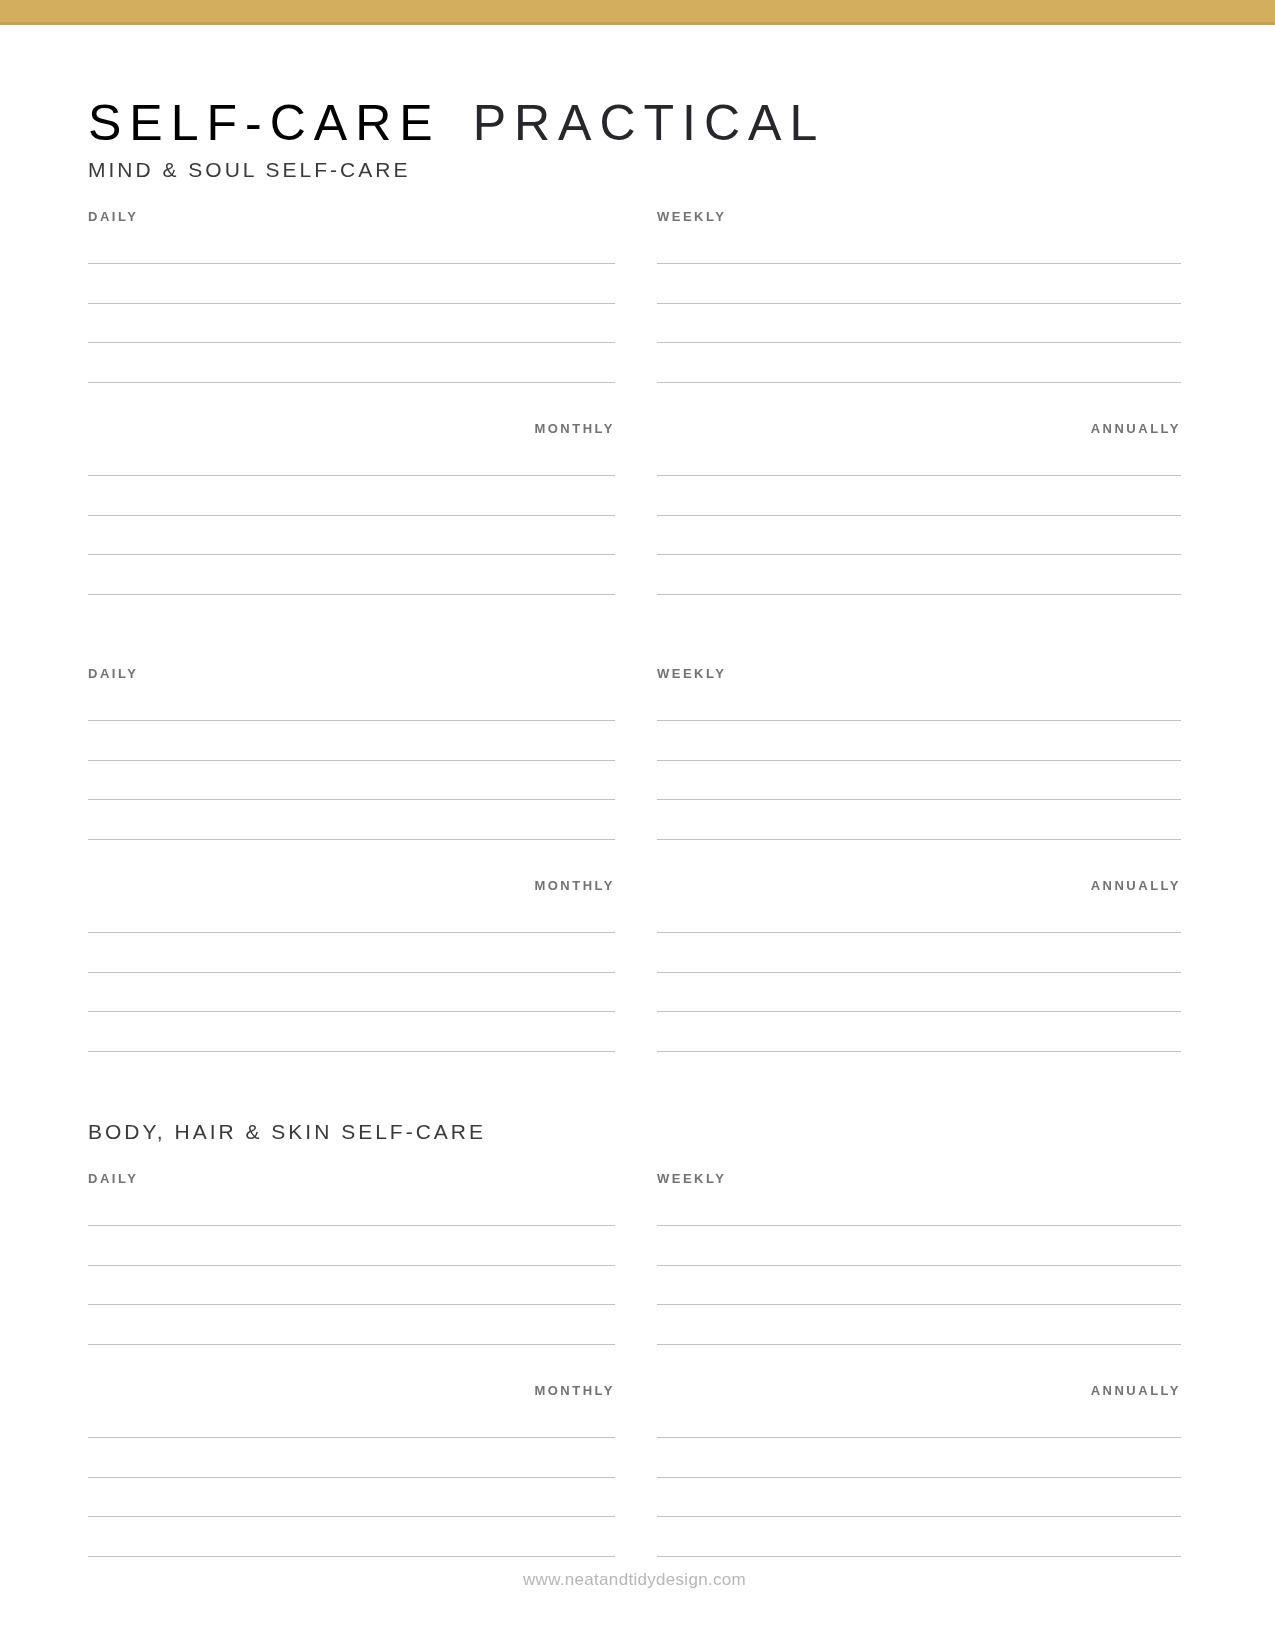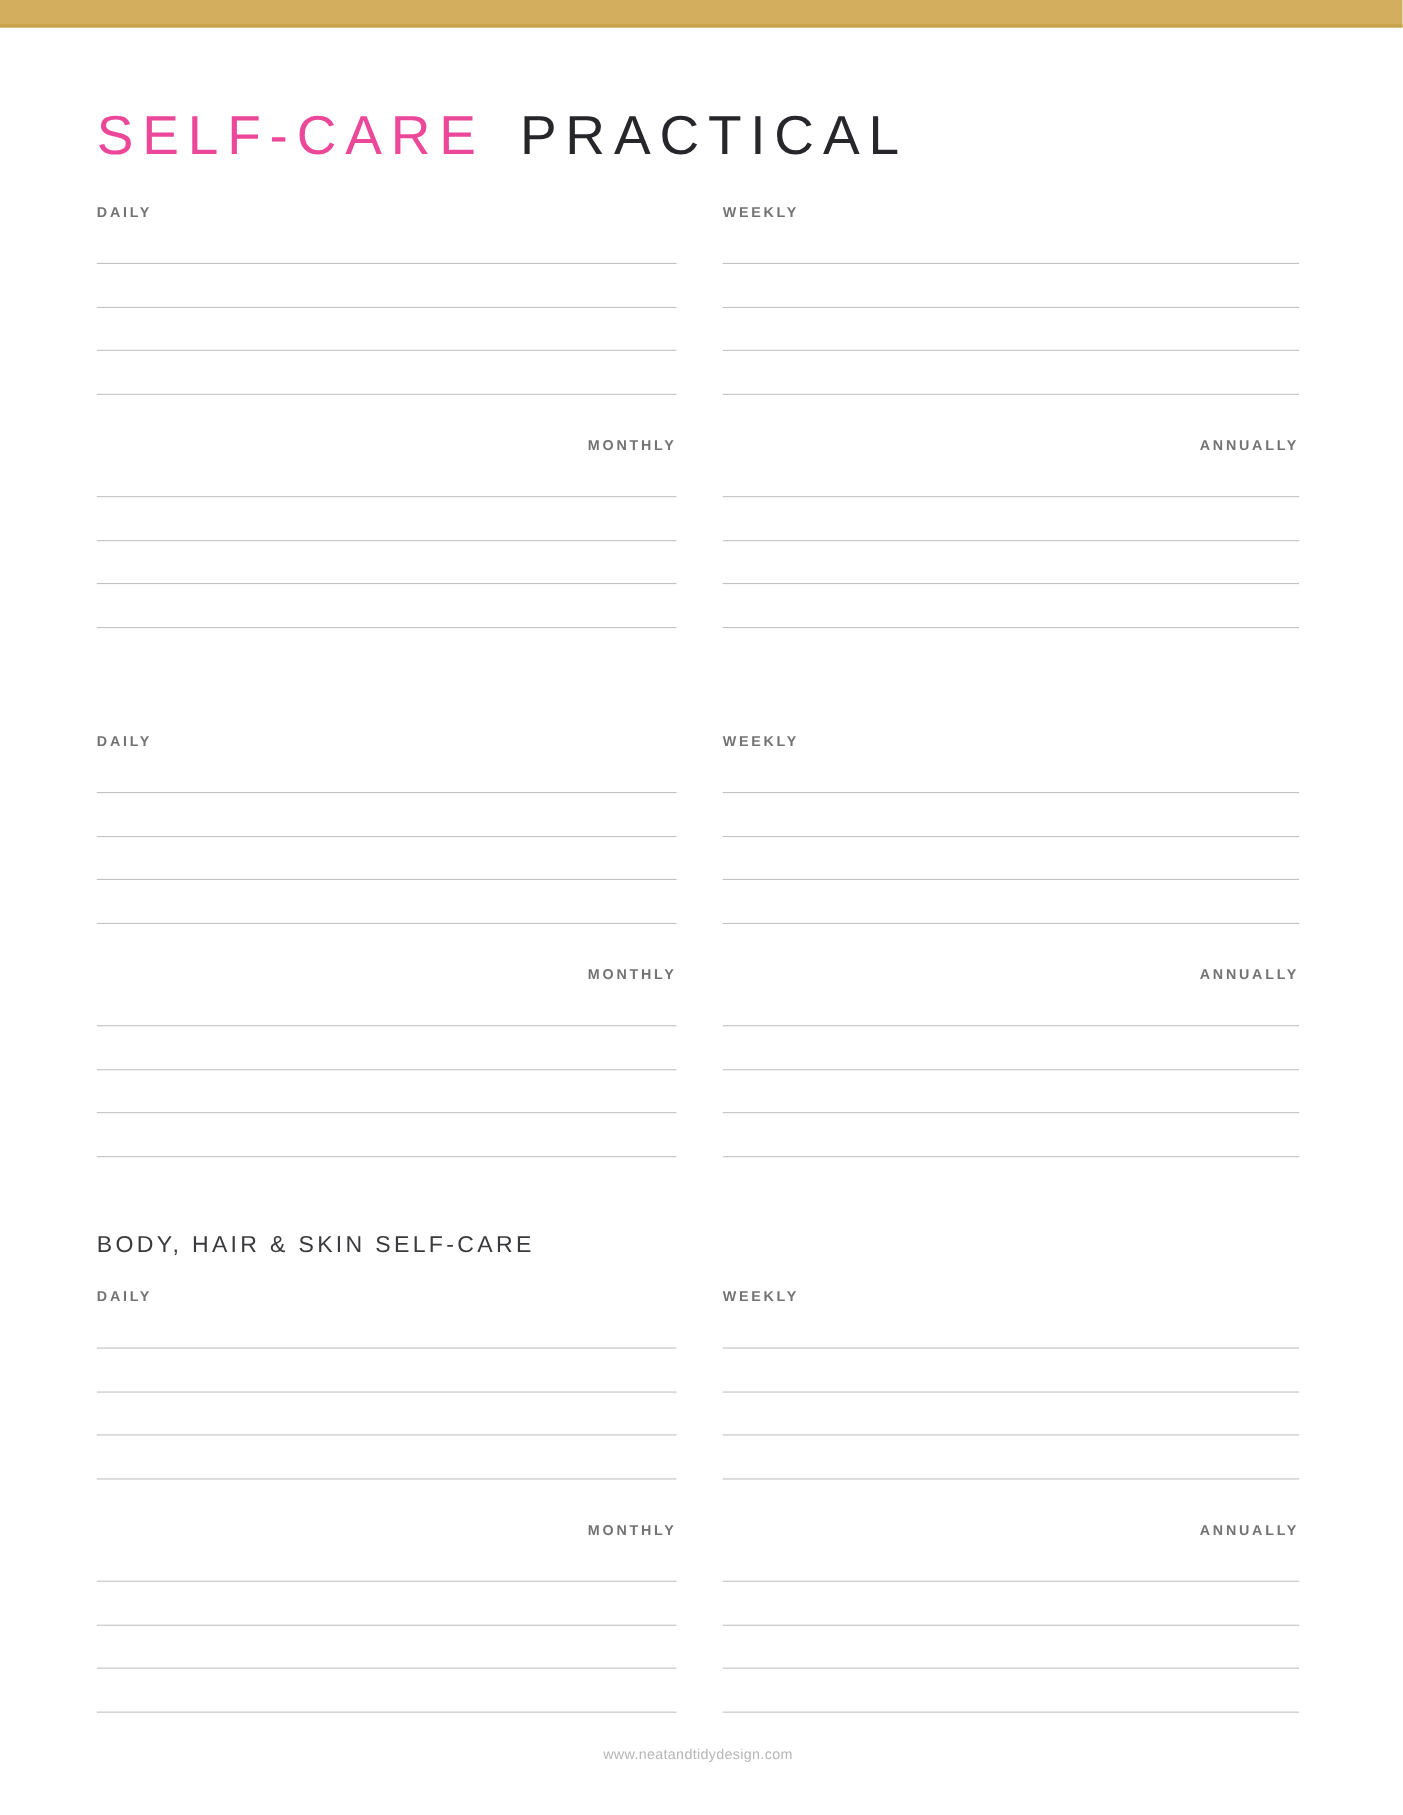--- a/index.html
+++ b/index.html
@@ -26,21 +26,21 @@
   .page-title {
     position: absolute;
     left: 88px;
     top: 64px;
     font-size: 50px;
     line-height: 50px;
     font-weight: 300;
     letter-spacing: 8px;
     white-space: nowrap;
   }
-  .title-highlight { color: #ec4899; }
+  .title-highlight { color: #000000; }
   .title-rest { color: #26262b; margin-left: 32px; }
 
   
   .section {
     position: absolute;
     left: 88px;
     width: 1093px;
   }
   .section-title {
     margin: 0;
@@ -82,35 +82,36 @@
     text-align: center;
   }
   .brand {
     font-family: "Liberation Serif", serif;
     font-size: 30px;
     line-height: 32px;
     letter-spacing: 1px;
     color: #a8a8a8;
   }
   .site {
-    font-size: 13px;
+    font-size: 17px;
     line-height: 15px;
-    margin-top: 18px;
+    margin-top: 3px;
     letter-spacing: 0.3px;
     color: #b6b6b6;
   }
 </style>
 </head>
 <body>
 
 <div class="top-bar"></div>
 
 <h1 class="page-title"><span class="title-highlight">SELF-CARE</span><span class="title-rest">PRACTICAL</span></h1>
 
 <div class="section" style="top:158px">
+  <h2 class="section-title">MIND &amp; SOUL SELF-CARE</h2>
   <div class="block-grid">
     <div class="block">
       <span class="block-label">DAILY</span>
       <div class="rule"></div>
       <div class="rule"></div>
       <div class="rule"></div>
       <div class="rule"></div>
     </div>
     <div class="block">
       <span class="block-label">WEEKLY</span>

